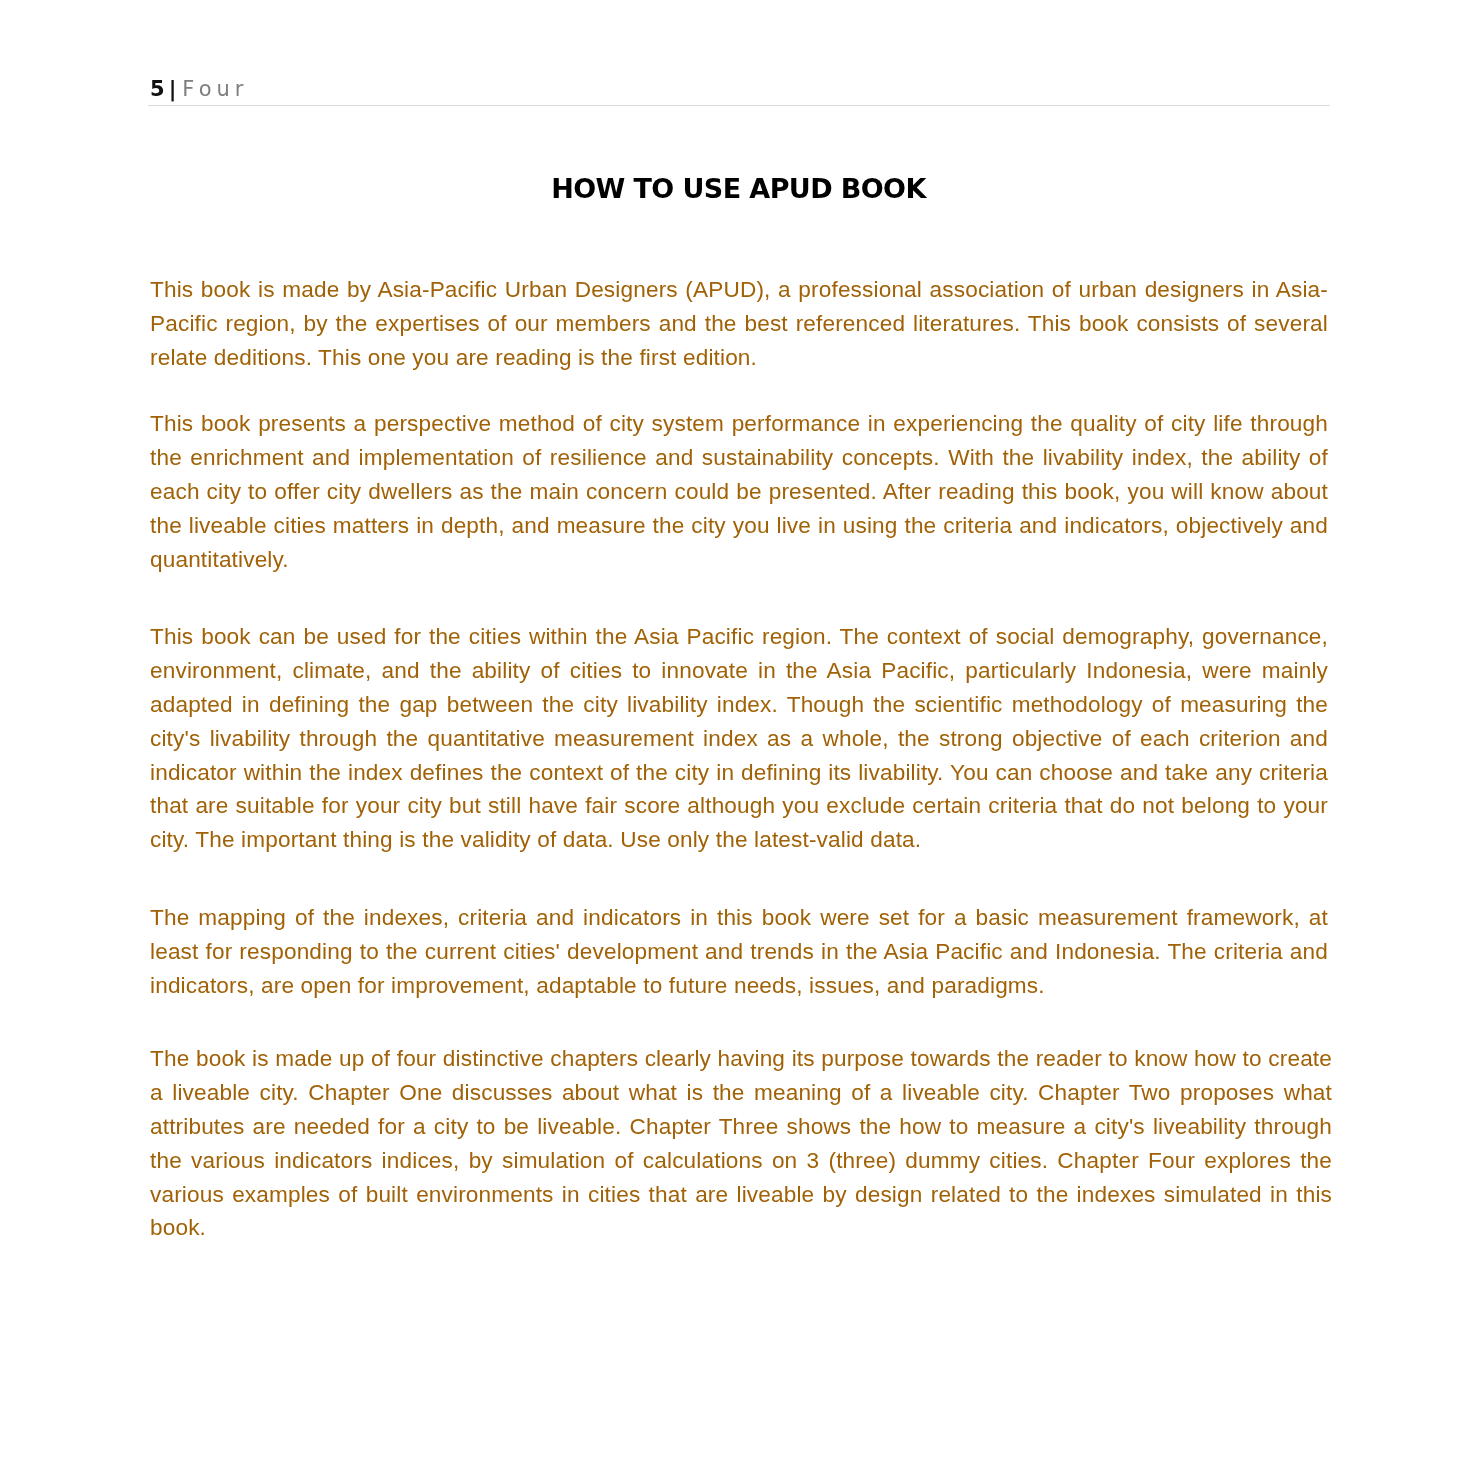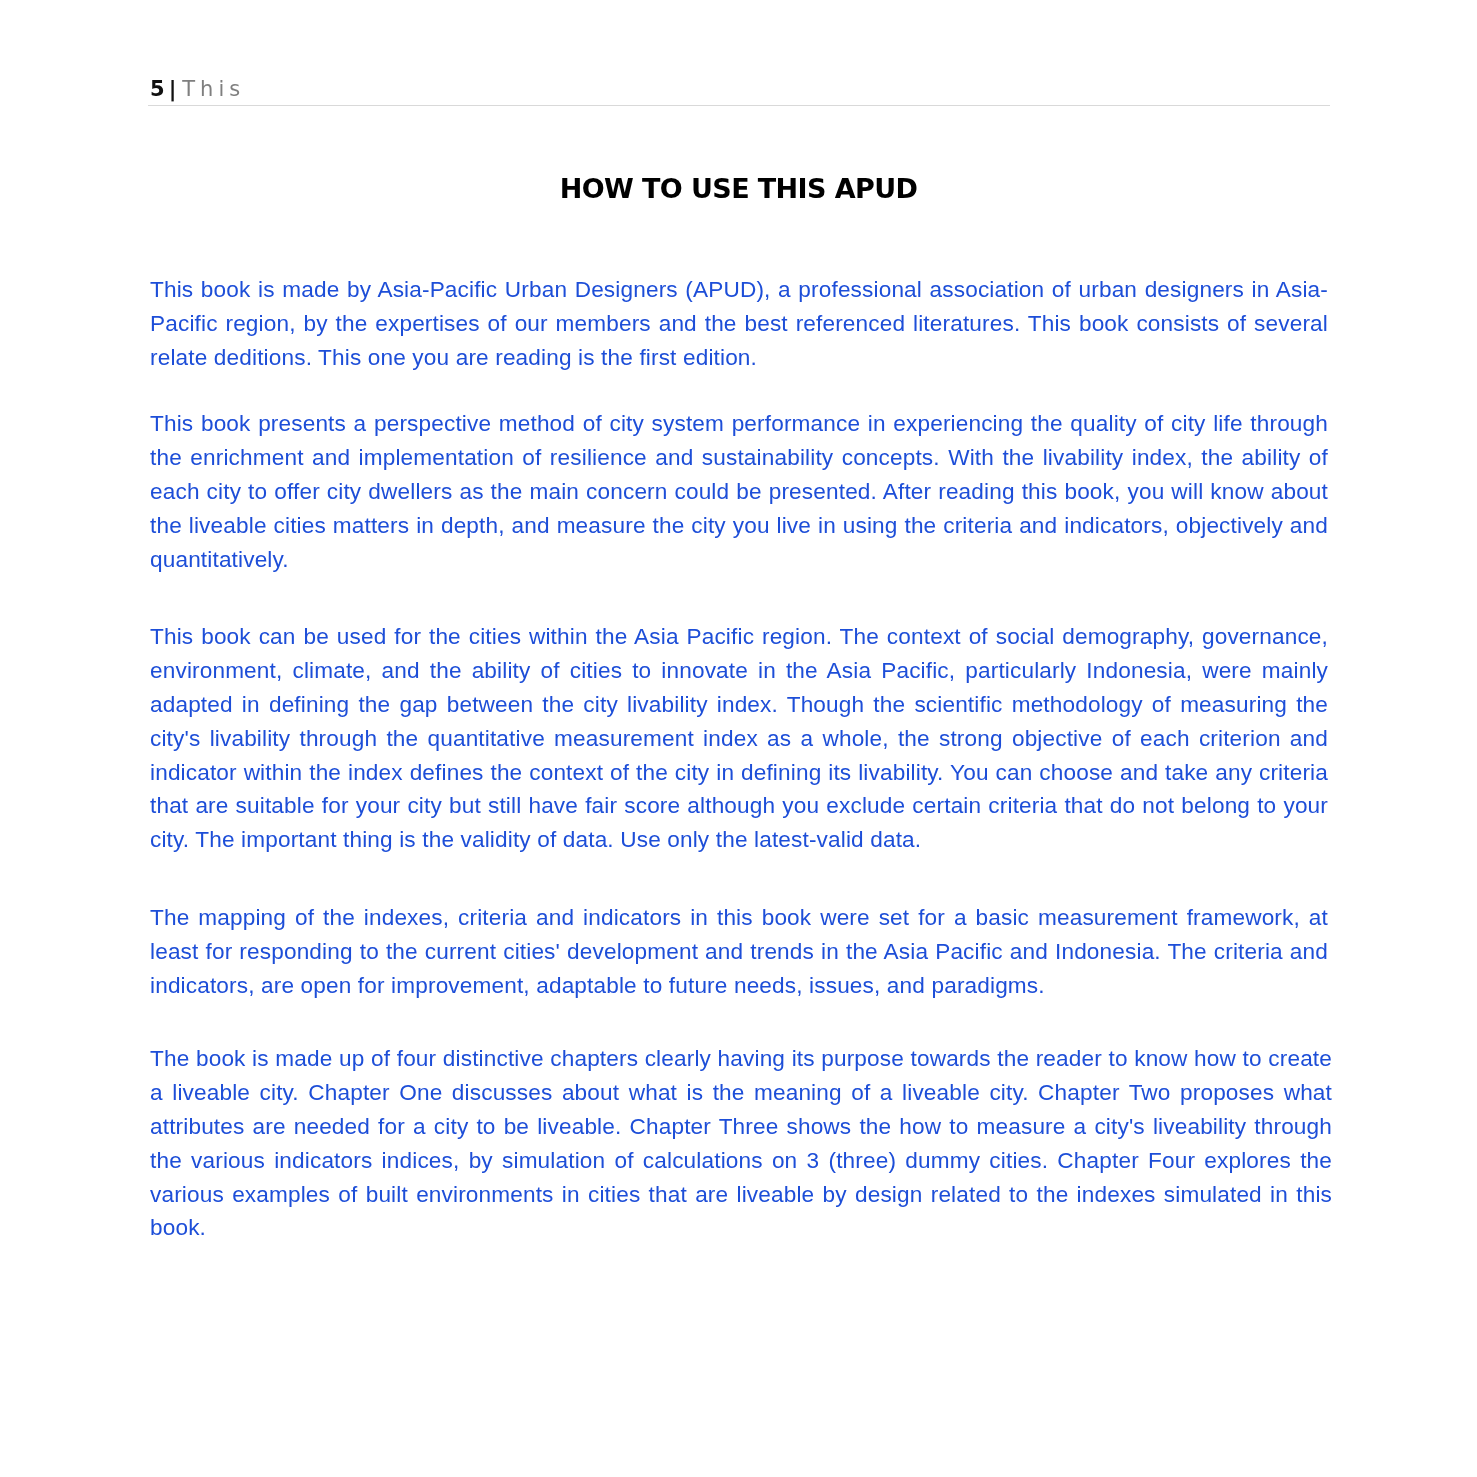--- a/index.html
+++ b/index.html
@@ -62,39 +62,39 @@
       left: 150px;
       top: 273px;
       width: 1178px;
     }
     .para {
       margin: 0;
       text-align: justify;
       font-family: "Liberation Sans", sans-serif;
       font-size: 22.6px;
       line-height: 33.8px;
-      color: #1d4ed8;
+      color: #a16207;
       letter-spacing: 0.15px;
     }
     .p1 { margin-bottom: 33px; }
     .p2 { margin-bottom: 44px; }
     .p3 { margin-bottom: 44px; }
     .p4 { margin-bottom: 40px; }
     .p5 { width: 1182px; }
   </style>
 </head>
 <body>
 
 <div class="header">
   <div class="page-num">
-    <span class="num">5</span><span class="sep">|</span><span class="word">This</span>
+    <span class="num">5</span><span class="sep">|</span><span class="word">Four</span>
   </div>
 </div>
 
-<h1 class="title">HOW TO USE THIS APUD</h1>
+<h1 class="title">HOW TO USE APUD BOOK</h1>
 
 <div class="body">
   <p class="para p1">This book is made by Asia-Pacific Urban Designers (APUD), a professional association of urban designers in Asia-Pacific region, by the expertises of our members and the best referenced literatures. This book consists of several relate deditions. This one you are reading is the first edition.</p>
   <p class="para p2">This book presents a perspective method of city system performance in experiencing the quality of city life through the enrichment and implementation of resilience and sustainability concepts. With the livability index, the ability of each city to offer city dwellers as the main concern could be presented. After reading this book, you will know about the liveable cities matters in depth, and measure the city you live in using the criteria and indicators, objectively and quantitatively.</p>
   <p class="para p3">This book can be used for the cities within the Asia Pacific region. The context of social demography, governance, environment, climate, and the ability of cities to innovate in the Asia Pacific, particularly Indonesia, were mainly adapted in defining the gap between the city livability index. Though the scientific methodology of measuring the city's livability through the quantitative measurement index as a whole, the strong objective of each criterion and indicator within the index defines the context of the city in defining its livability. You can choose and take any criteria that are suitable for your city but still have fair score although you exclude certain criteria that do not belong to your city. The important thing is the validity of data. Use only the latest-valid data.</p>
   <p class="para p4">The mapping of the indexes, criteria and indicators in this book were set for a basic measurement framework, at least for responding to the current cities' development and trends in the Asia Pacific and Indonesia. The criteria and indicators, are open for improvement, adaptable to future needs, issues, and paradigms.</p>
   <p class="para p5">The book is made up of four distinctive chapters clearly having its purpose towards the reader to know how to create a liveable city. Chapter One discusses about what is the meaning of a liveable city. Chapter Two proposes what attributes are needed for a city to be liveable. Chapter Three shows the how to measure a city's liveability through the various indicators indices, by simulation of calculations on 3 (three) dummy cities. Chapter Four explores the various examples of built environments in cities that are liveable by design related to the indexes simulated in this book.</p>
 </div>
 
 </body></html>

